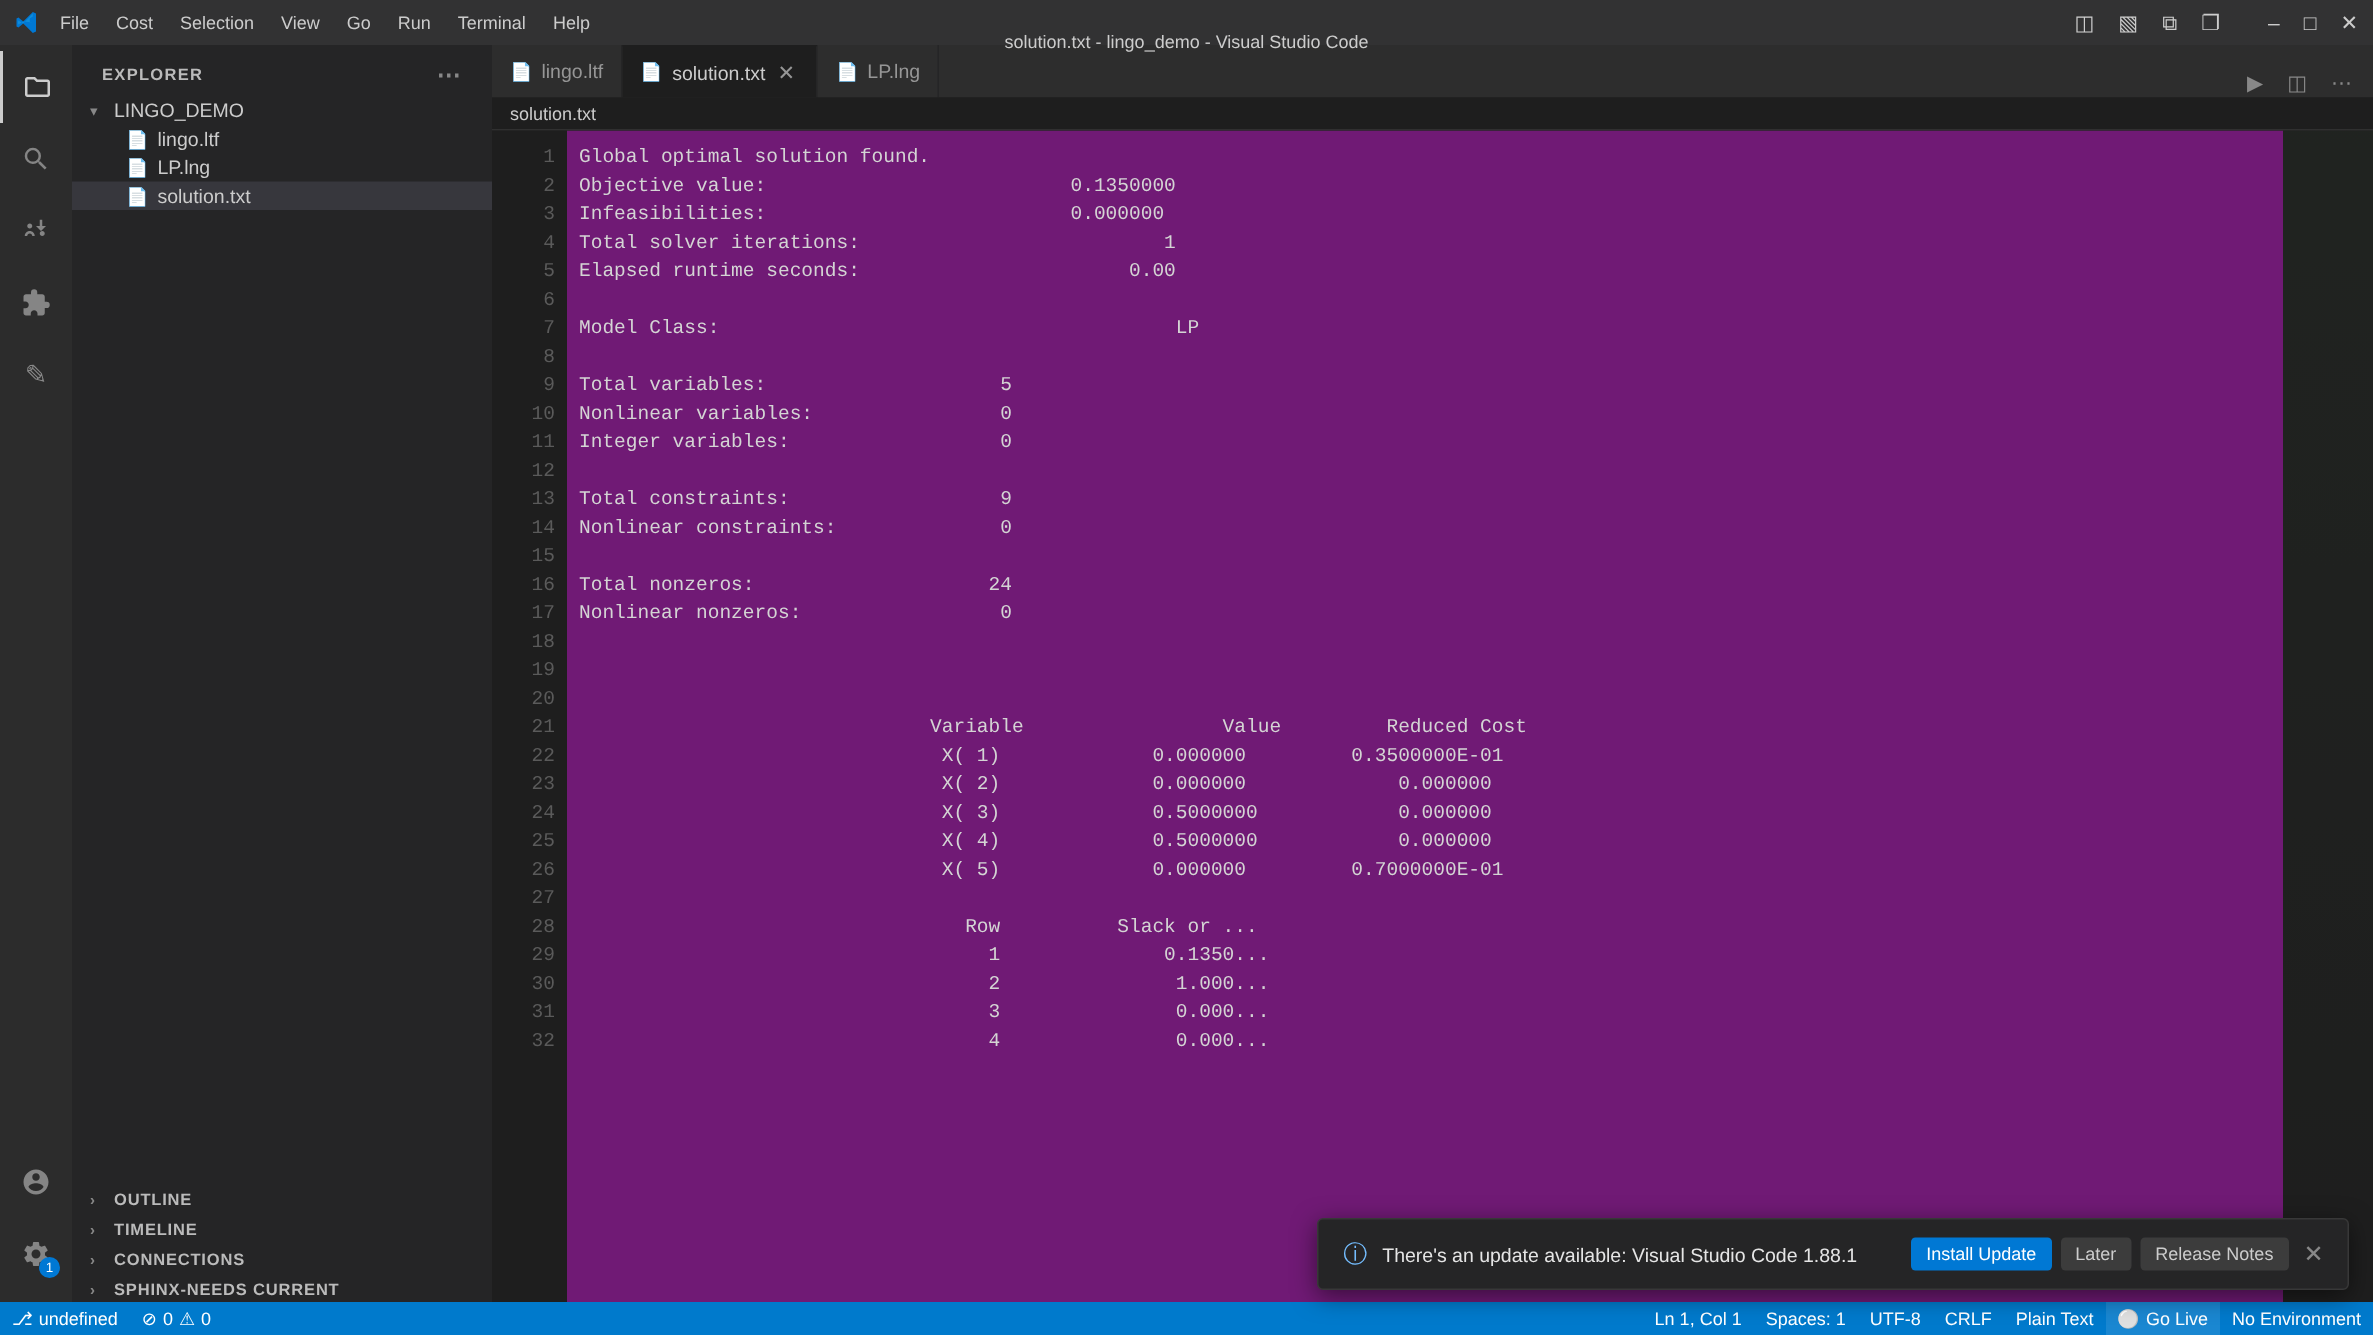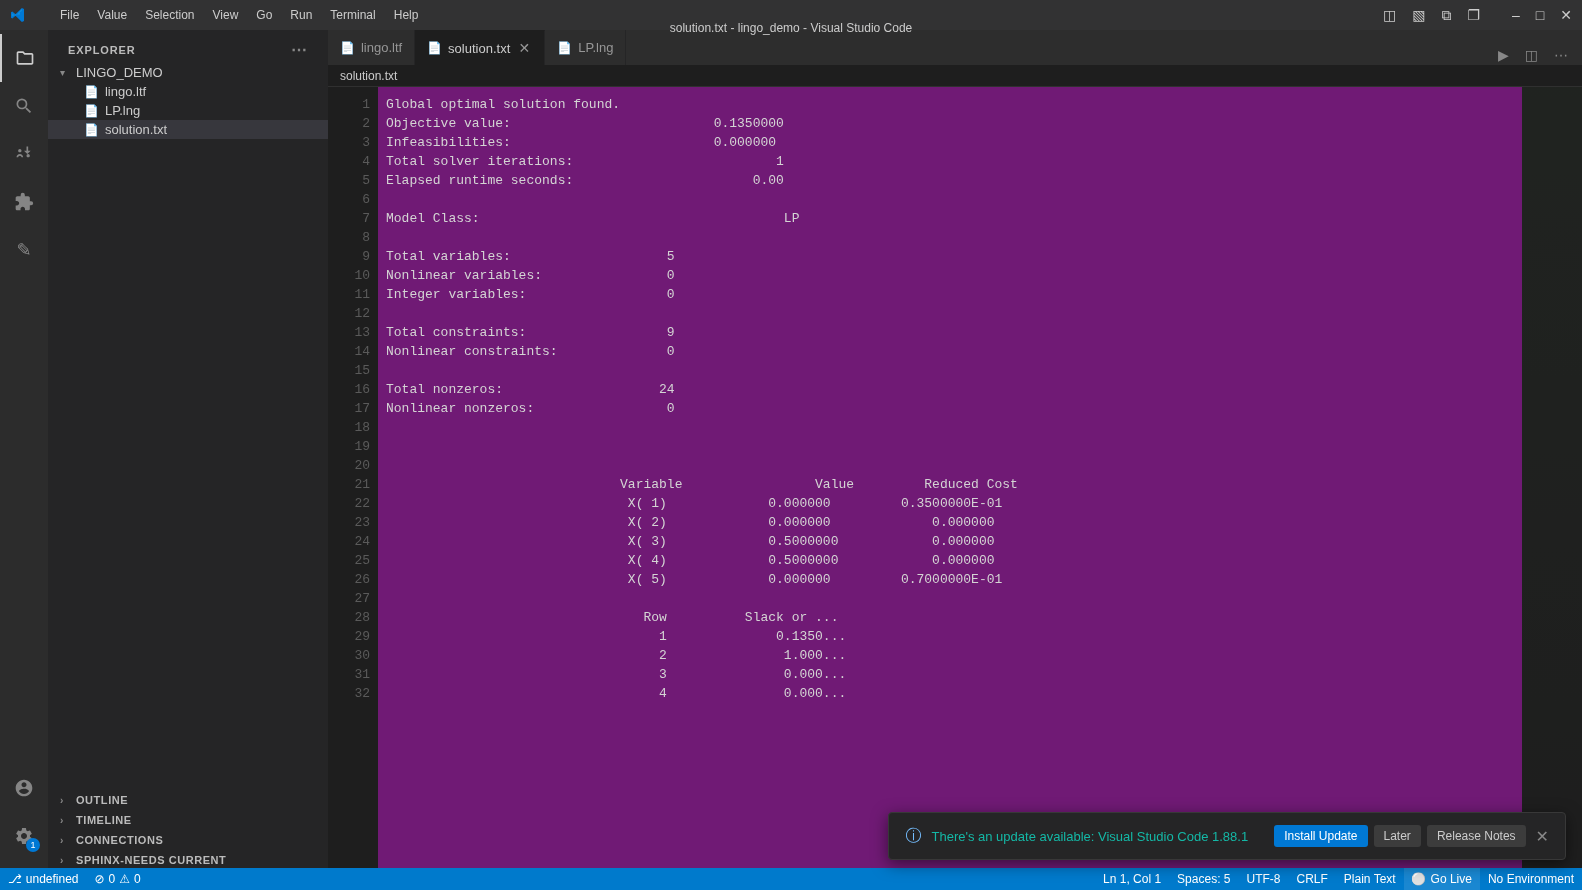--- a/index.html
+++ b/index.html
@@ -30,21 +30,20 @@
       align-items: center;
       gap: 6px;
     }
     .title-bar-icon {
       width: 16px;
       height: 16px;
     }
     .menu-bar {
       display: flex;
       gap: 2px;
-      margin-left: 20px;
     }
     .menu-item {
       padding: 2px 8px;
       font-size: 12px;
       color: #cccccc;
       cursor: pointer;
       border-radius: 3px;
     }
     .title-bar-title {
       font-size: 12px;
@@ -363,33 +362,33 @@
       min-width: 420px;
       box-shadow: 0 4px 16px rgba(0,0,0,0.5);
     }
     .notification-icon {
       color: #75beff;
       font-size: 16px;
       flex-shrink: 0;
     }
     .notification-text {
       font-size: 13px;
-      color: #14b8a6;
+      color: #e5e5e5;
       flex: 1;
     }
     .notification-close {
       color: #888;
       font-size: 16px;
       cursor: pointer;
       flex-shrink: 0;
     }
     .notification-buttons {
       display: flex;
       gap: 6px;
-      margin-left: 16px;
+      margin-left: 26px;
     }
     .notif-btn {
       padding: 4px 10px;
       font-size: 12px;
       border: none;
       border-radius: 3px;
       cursor: pointer;
     }
     .notif-btn-primary {
       background: #0078d4;
@@ -413,21 +412,21 @@
 
 <div class="title-bar">
   <div class="title-bar-left">
 
     <svg class="title-bar-icon" viewBox="0 0 16 16" fill="none" xmlns="http://www.w3.org/2000/svg">
       <path d="M11.9 1L5.5 7.3 2.3 4.6 1 5.3v5.4l1.3.7 3.2-2.7 6.4 6.3 2.1-1V2l-2.1-1z" fill="#0078d4"></path>
       <path d="M11.9 8L5.5 7.3 2.3 9.4l-.3-.8V7.4l.3-.8 3.2 2.1 6.4-6.7v2l-2.1 1.3.1 2.7z" fill="#1ba1e2" opacity="0.5"></path>
     </svg>
     <div class="menu-bar">
       <span class="menu-item">File</span>
-      <span class="menu-item">Value</span>
+      <span class="menu-item">Cost</span>
       <span class="menu-item">Selection</span>
       <span class="menu-item">View</span>
       <span class="menu-item">Go</span>
       <span class="menu-item">Run</span>
       <span class="menu-item">Terminal</span>
       <span class="menu-item">Help</span>
     </div>
   </div>
   <div class="title-bar-title">solution.txt - lingo_demo - Visual Studio Code</div>
   <div class="title-btn-icons">
@@ -649,21 +648,21 @@
       <span>0</span>
       <span>⚠</span>
       <span>0</span>
     </div>
   </div>
   <div class="status-right">
     <div class="status-item">
       <span>Ln 1, Col 1</span>
     </div>
     <div class="status-item">
-      <span>Spaces: 5</span>
+      <span>Spaces: 1</span>
     </div>
     <div class="status-item">
       <span>UTF-8</span>
     </div>
     <div class="status-item">
       <span>CRLF</span>
     </div>
     <div class="status-item">
       <span>Plain Text</span>
     </div>

